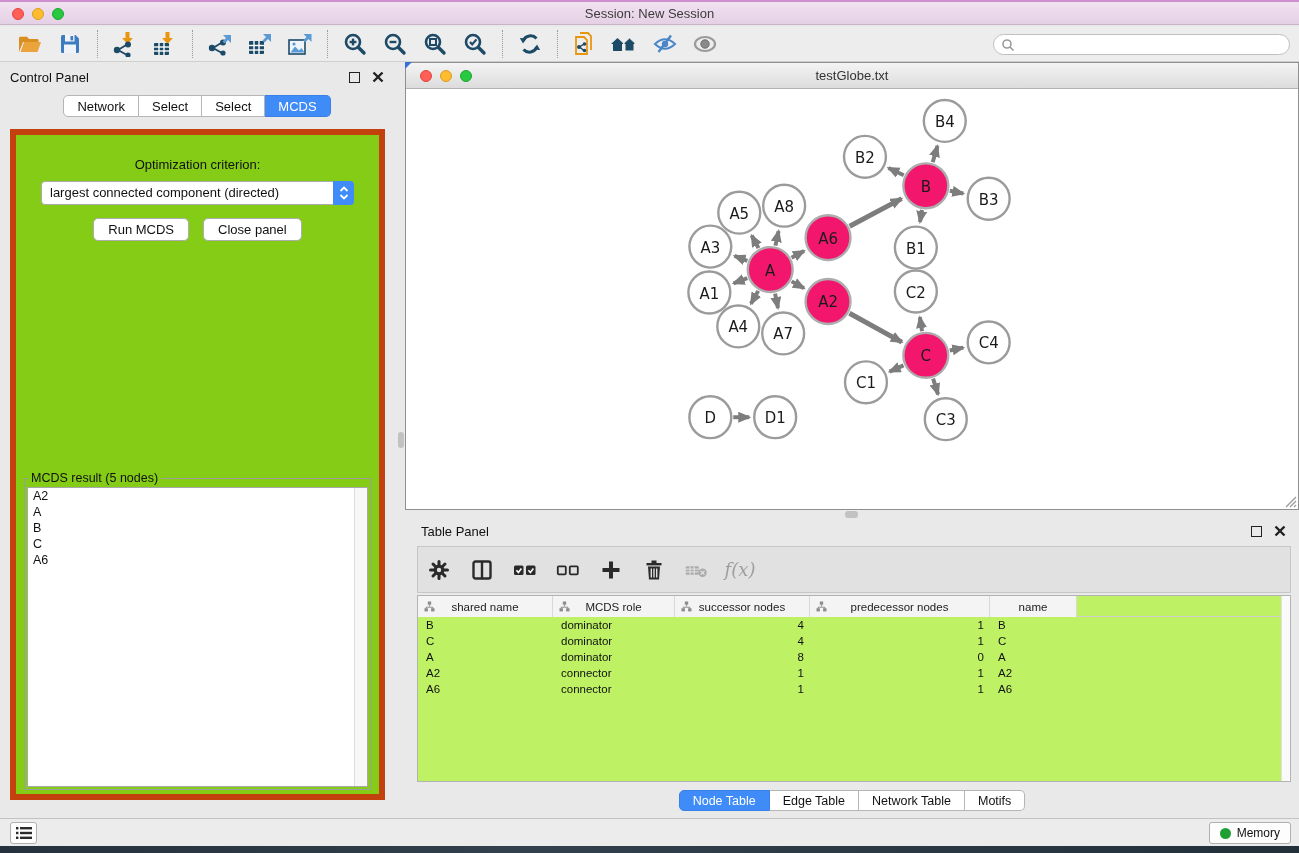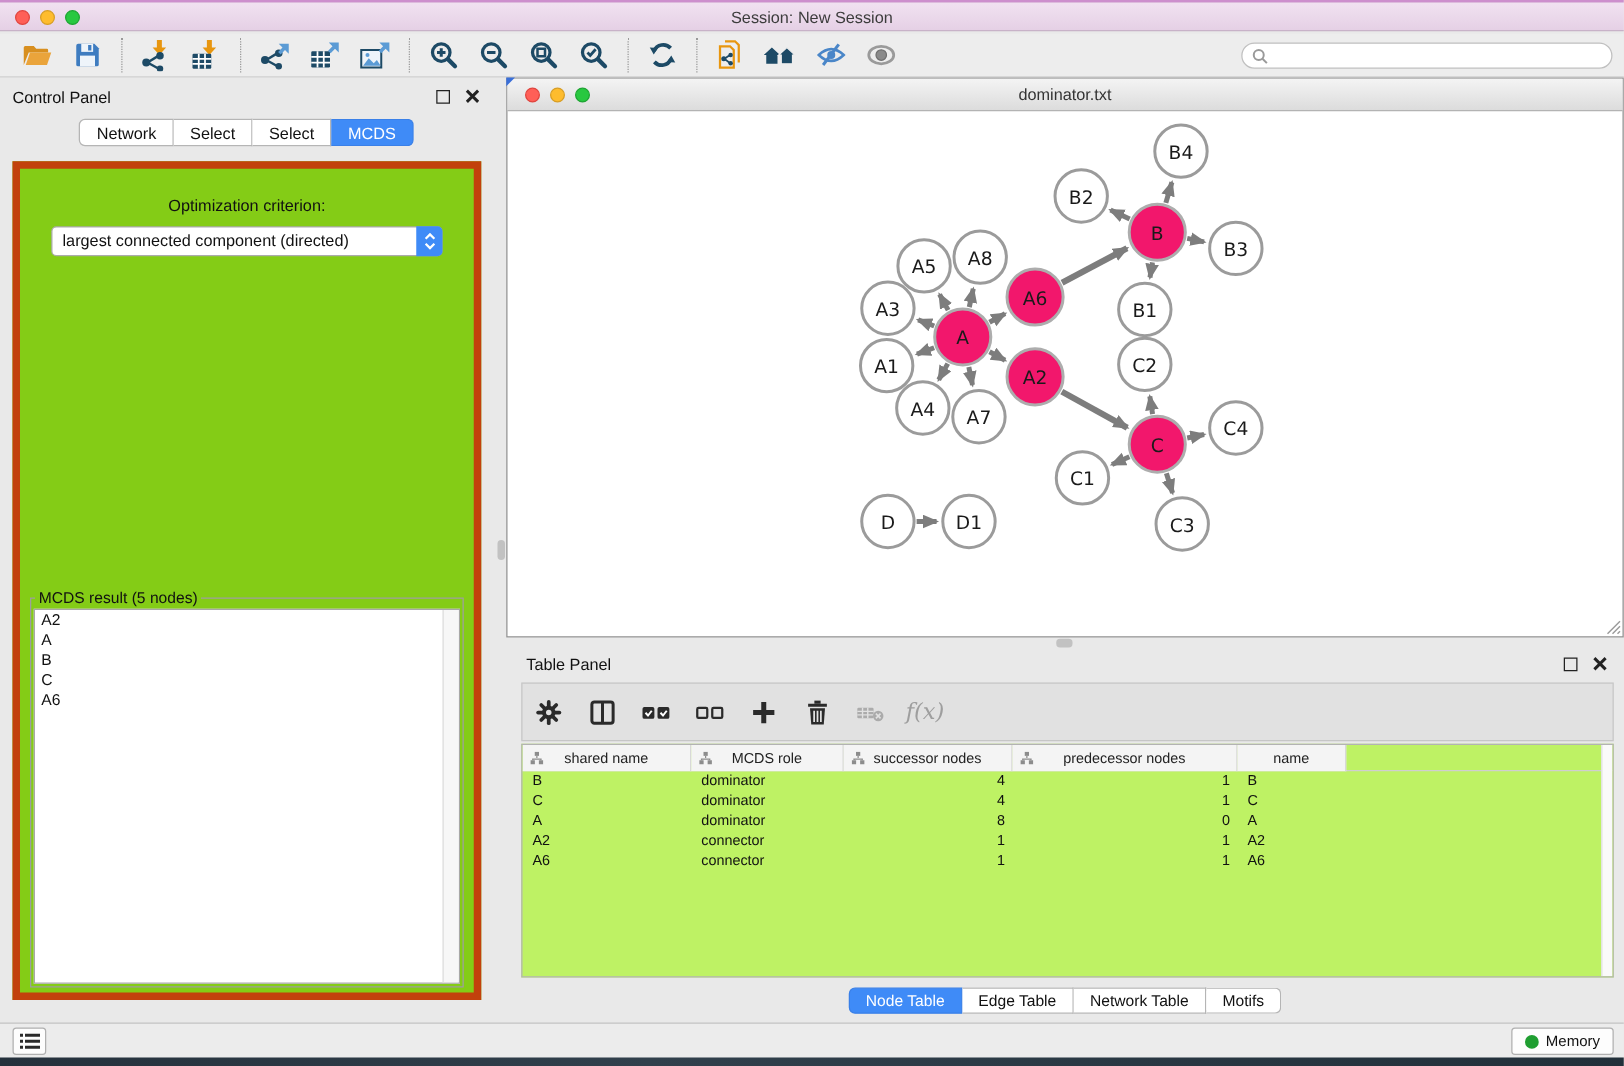--- a/index.html
+++ b/index.html
@@ -300,20 +300,24 @@
     <div id="opt-label">Optimization criterion:</div>
     <div id="criterion">
       <span>largest connected component (directed)</span>
       <span class="stepper">
         <svg width="12" height="16" viewBox="0 0 12 16">
           <path d="M2.5 6 L6 2.5 L9.5 6" fill="none" stroke="#fff" stroke-width="1.8"></path>
           <path d="M2.5 10 L6 13.5 L9.5 10" fill="none" stroke="#fff" stroke-width="1.8"></path>
         </svg>
       </span>
     </div>
+    <div id="cp-buttons">
+      <button class="btn">Run MCDS</button>
+      <button class="btn">Close panel</button>
+    </div>
     <fieldset id="mcds-fieldset">
       <legend>MCDS result (5 nodes)</legend>
       <div id="mcds-list">
         <div class="mcds-item">A2</div>
           <div class="mcds-item">A</div>
           <div class="mcds-item">B</div>
           <div class="mcds-item">C</div>
           <div class="mcds-item">A6</div>
           <div class="list-scroll"></div>
       </div>
@@ -322,21 +326,21 @@
 </div>
 
 <div id="net-window">
   <div id="corner-flag"></div>
   <div id="net-title">
     <div class="traffic">
       <span class="light red"></span>
       <span class="light yellow"></span>
       <span class="light green"></span>
     </div>
-    <div class="title">dominator.txt</div>
+    <div class="title">testGlobe.txt</div>
   </div>
   <div id="net-canvas">
     <svg id="graph-svg" viewBox="0 0 892 421">
         <defs>
           <marker id="arrow" markerWidth="14" markerHeight="12" refX="11" refY="5.5" orient="auto" markerUnits="userSpaceOnUse">
             <path d="M0 0 L13 5.5 L0 11 Z" fill="#7D7D7D"></path>
           </marker>
         </defs>
         <line x1="352.2945873007054" y1="159.4771443916196" x2="345.42207061965956" y2="146.84058146195474" stroke="#7D7D7D" stroke-width="4" marker-end="url(#arrow)"></line>
         <line x1="369.23557353073306" y1="157.06594957379158" x2="372.44388115105875" y2="142.3994004523028" stroke="#7D7D7D" stroke-width="4" marker-end="url(#arrow)"></line>

